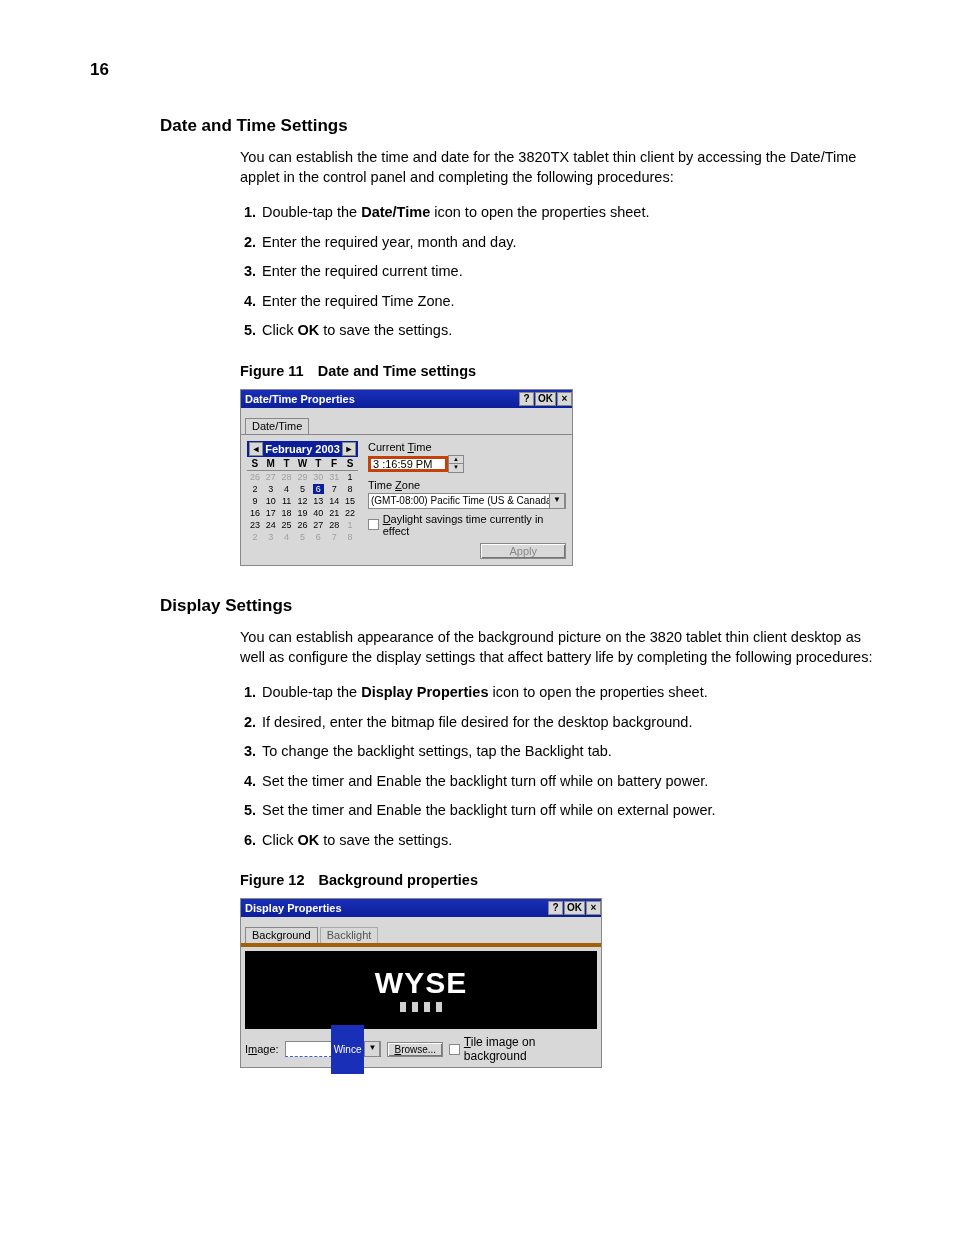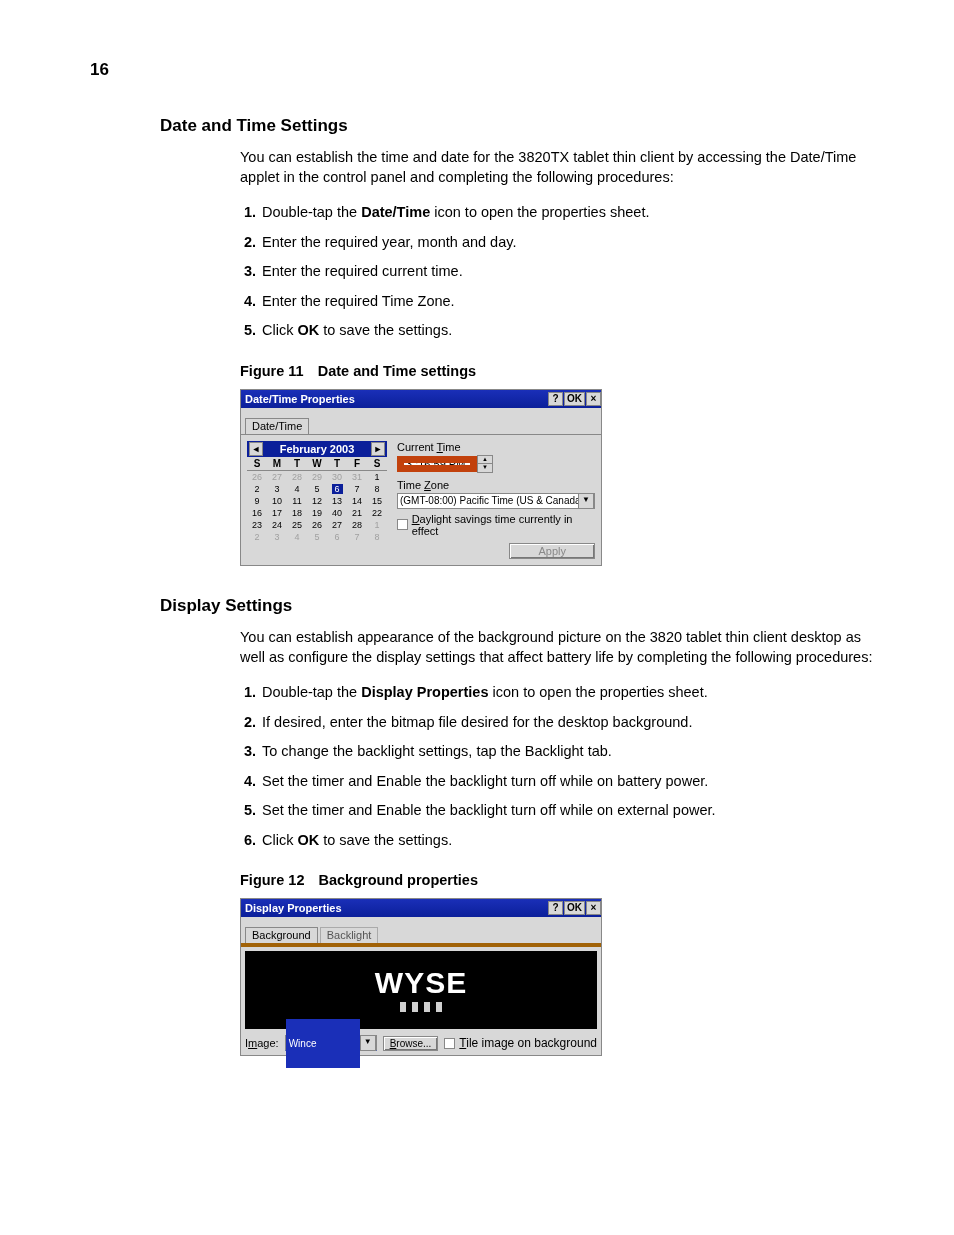--- a/index.html
+++ b/index.html
@@ -57,21 +57,21 @@
   
   .win {
     margin-left: 150px;
     border: 1px solid #888;
     background: #d8d8d8;
     font-family: Tahoma, Verdana, Arial, sans-serif;
     font-size: 11px;
     color: #000;
     box-sizing: border-box;
   }
-  .win-dt { width: 362px; }
+  .win-dt { width: 333px; }
   .titlebar {
     background: linear-gradient(#1a2fb8,#0b1f9a);
     color:#fff;
     font-weight:bold;
     display:flex;
     align-items:center;
     height:18px;
     padding-left:4px;
   }
   .titlebar .title { flex:1; }
@@ -154,21 +154,21 @@
   
   .dt-right { flex:1; font-size:11px; }
   .dt-right label { display:block; margin-bottom:2px; }
   .time-box {
     display:flex; align-items:center;
     margin-bottom:6px;
   }
   .time-box input {
     font-size:11px;
     height:16px;
-    border:7px solid #c2410c;
+    border:3px solid #c2410c;
     background:#fff;
     padding:0 2px;
     width:80px;
     box-sizing:border-box;
   }
   .spin {
     display:flex; flex-direction:column;
     border:1px solid #888;
     height:16px;
     width:14px;
@@ -264,20 +264,21 @@
     flex:1;
     box-sizing:border-box;
     border-bottom:1px dashed #3a5ccf;
   }
   .img-combo span {
     flex:1;
     background:#1a2fb8;
     color:#fff;
     font-size:10px;
     padding:19px 3px;
+    margin-left:45px;
   }
   .img-combo .dd {
     width:14px; height:14px;
     border:1px solid #888;
     background:#d8d8d8;
     font-size:8px;
     text-align:center;
     line-height:12px;
   }
   .browse-btn {

